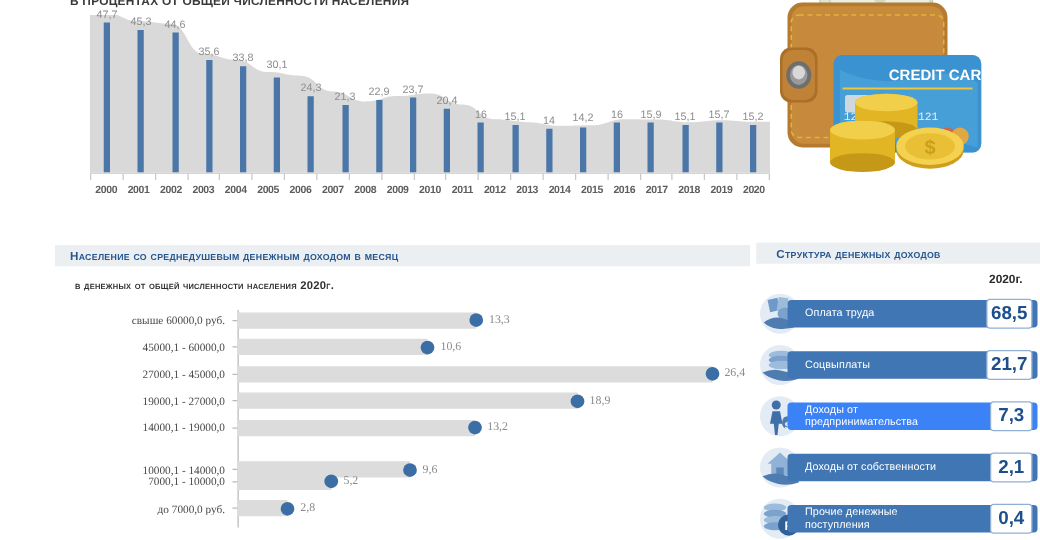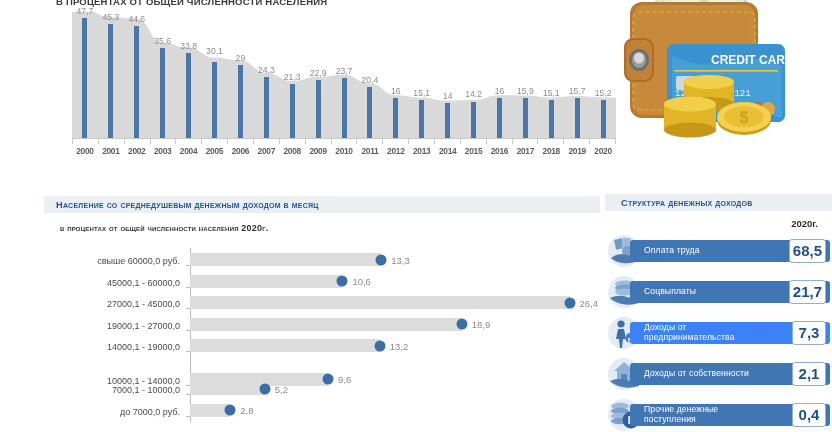--- a/index.html
+++ b/index.html
@@ -64,21 +64,21 @@
     position: absolute; left: 60px; top: 223px;
     font-size: 9px; font-weight: bold; color: #2f2f2f;
     font-variant: small-caps; letter-spacing: .2px;
   }
 
   
   .lolli { position: absolute; left: 44px; top: 246px; width: 560px; height: 180px; }
   .lolli-axis {
     position: absolute; left: 146px; top: 2px; bottom: 4px; width: 1px; background: #b9b9b9;
   }
-  .lrow { position: absolute; left: 0; width: 100%; height: 20px; display: flex; align-items: flex-end; }
+  .lrow { position: absolute; left: 0; width: 100%; height: 20px; display: flex; align-items: center; font-family: Liberation Serif, serif; }
   .lrow-label {
     width: 142px; text-align: right; font-size: 9px; color: #4a4a4a;
     padding-right: 6px; white-space: nowrap; overflow: hidden; text-overflow: ellipsis;
   }
   .lrow-tick { width: 4px; height: 1px; background: #b9b9b9; }
   .lrow-track { position: relative; flex: 1 1 auto; height: 13px; }
   .lrow-bar { position: absolute; left: 0; top: 0; height: 13px; background: #dcdcdc; }
   .lrow-dot {
     position: absolute; top: 50%; width: 11px; height: 11px; border-radius: 50%;
     background: #3a6ea5; transform: translate(-50%, -50%);
@@ -142,24 +142,20 @@
             <div class="tc-val" style="bottom: 91.712px;">35,6</div>
             <div class="tc-bar" style="height: 89.712px; background: rgb(74, 118, 168);"></div>
           </div>
           <div class="tc-col">
             <div class="tc-val" style="bottom: 87.176px;">33,8</div>
             <div class="tc-bar" style="height: 85.176px; background: rgb(74, 118, 168);"></div>
           </div>
           <div class="tc-col">
             <div class="tc-val" style="bottom: 82px;">30,1</div>
             <div class="tc-bar" style="height: 75.852px; background: rgb(74, 118, 168);"></div>
-          </div>
-          <div class="tc-col">
-            <div class="tc-val" style="bottom: 75.08px;">29</div>
-            <div class="tc-bar" style="height: 73.08px; background: rgb(74, 118, 168);"></div>
           </div>
           <div class="tc-col">
             <div class="tc-val" style="bottom: 63.236px;">24,3</div>
             <div class="tc-bar" style="height: 61.236px; background: rgb(74, 118, 168);"></div>
           </div>
           <div class="tc-col">
             <div class="tc-val" style="bottom: 55.676px;">21,3</div>
             <div class="tc-bar" style="height: 53.676px; background: rgb(74, 118, 168);"></div>
           </div>
           <div class="tc-col">
@@ -313,21 +309,21 @@
         <ellipse cx="132" cy="123" rx="27" ry="15" fill="#f4d14e"></ellipse>
         <ellipse cx="132" cy="123" rx="20" ry="10.5" fill="#e9c035"></ellipse>
         <text x="132" y="129" text-anchor="middle" font-family="Liberation Sans, sans-serif" font-size="16" font-weight="bold" fill="#caa01c">$</text>
       </g>
     </g>
   </svg>
 
   <div class="band" id="band-mid">
     <span>Население со среднедушевым денежным доходом в месяц</span>
   </div>
-  <div class="sub-title">в процентах от общей численности населения 2020г.</div>
+  <div class="sub-title">в денежных от общей численности населения 2020г.</div>
 
   <div class="lolli">
     <div class="lolli-axis"></div>
     <div id="lolliRows">
         <div class="lrow" style="top: 0px;">
           <div class="lrow-label">свыше 60000,0 руб.</div>
           <div class="lrow-tick"></div>
           <div class="lrow-track">
             <div class="lrow-bar" style="width: 191.188px; background: rgb(220, 220, 220);"></div>
             <div class="lrow-dot" style="left: 191.188px; background: rgb(58, 110, 165);"></div>

